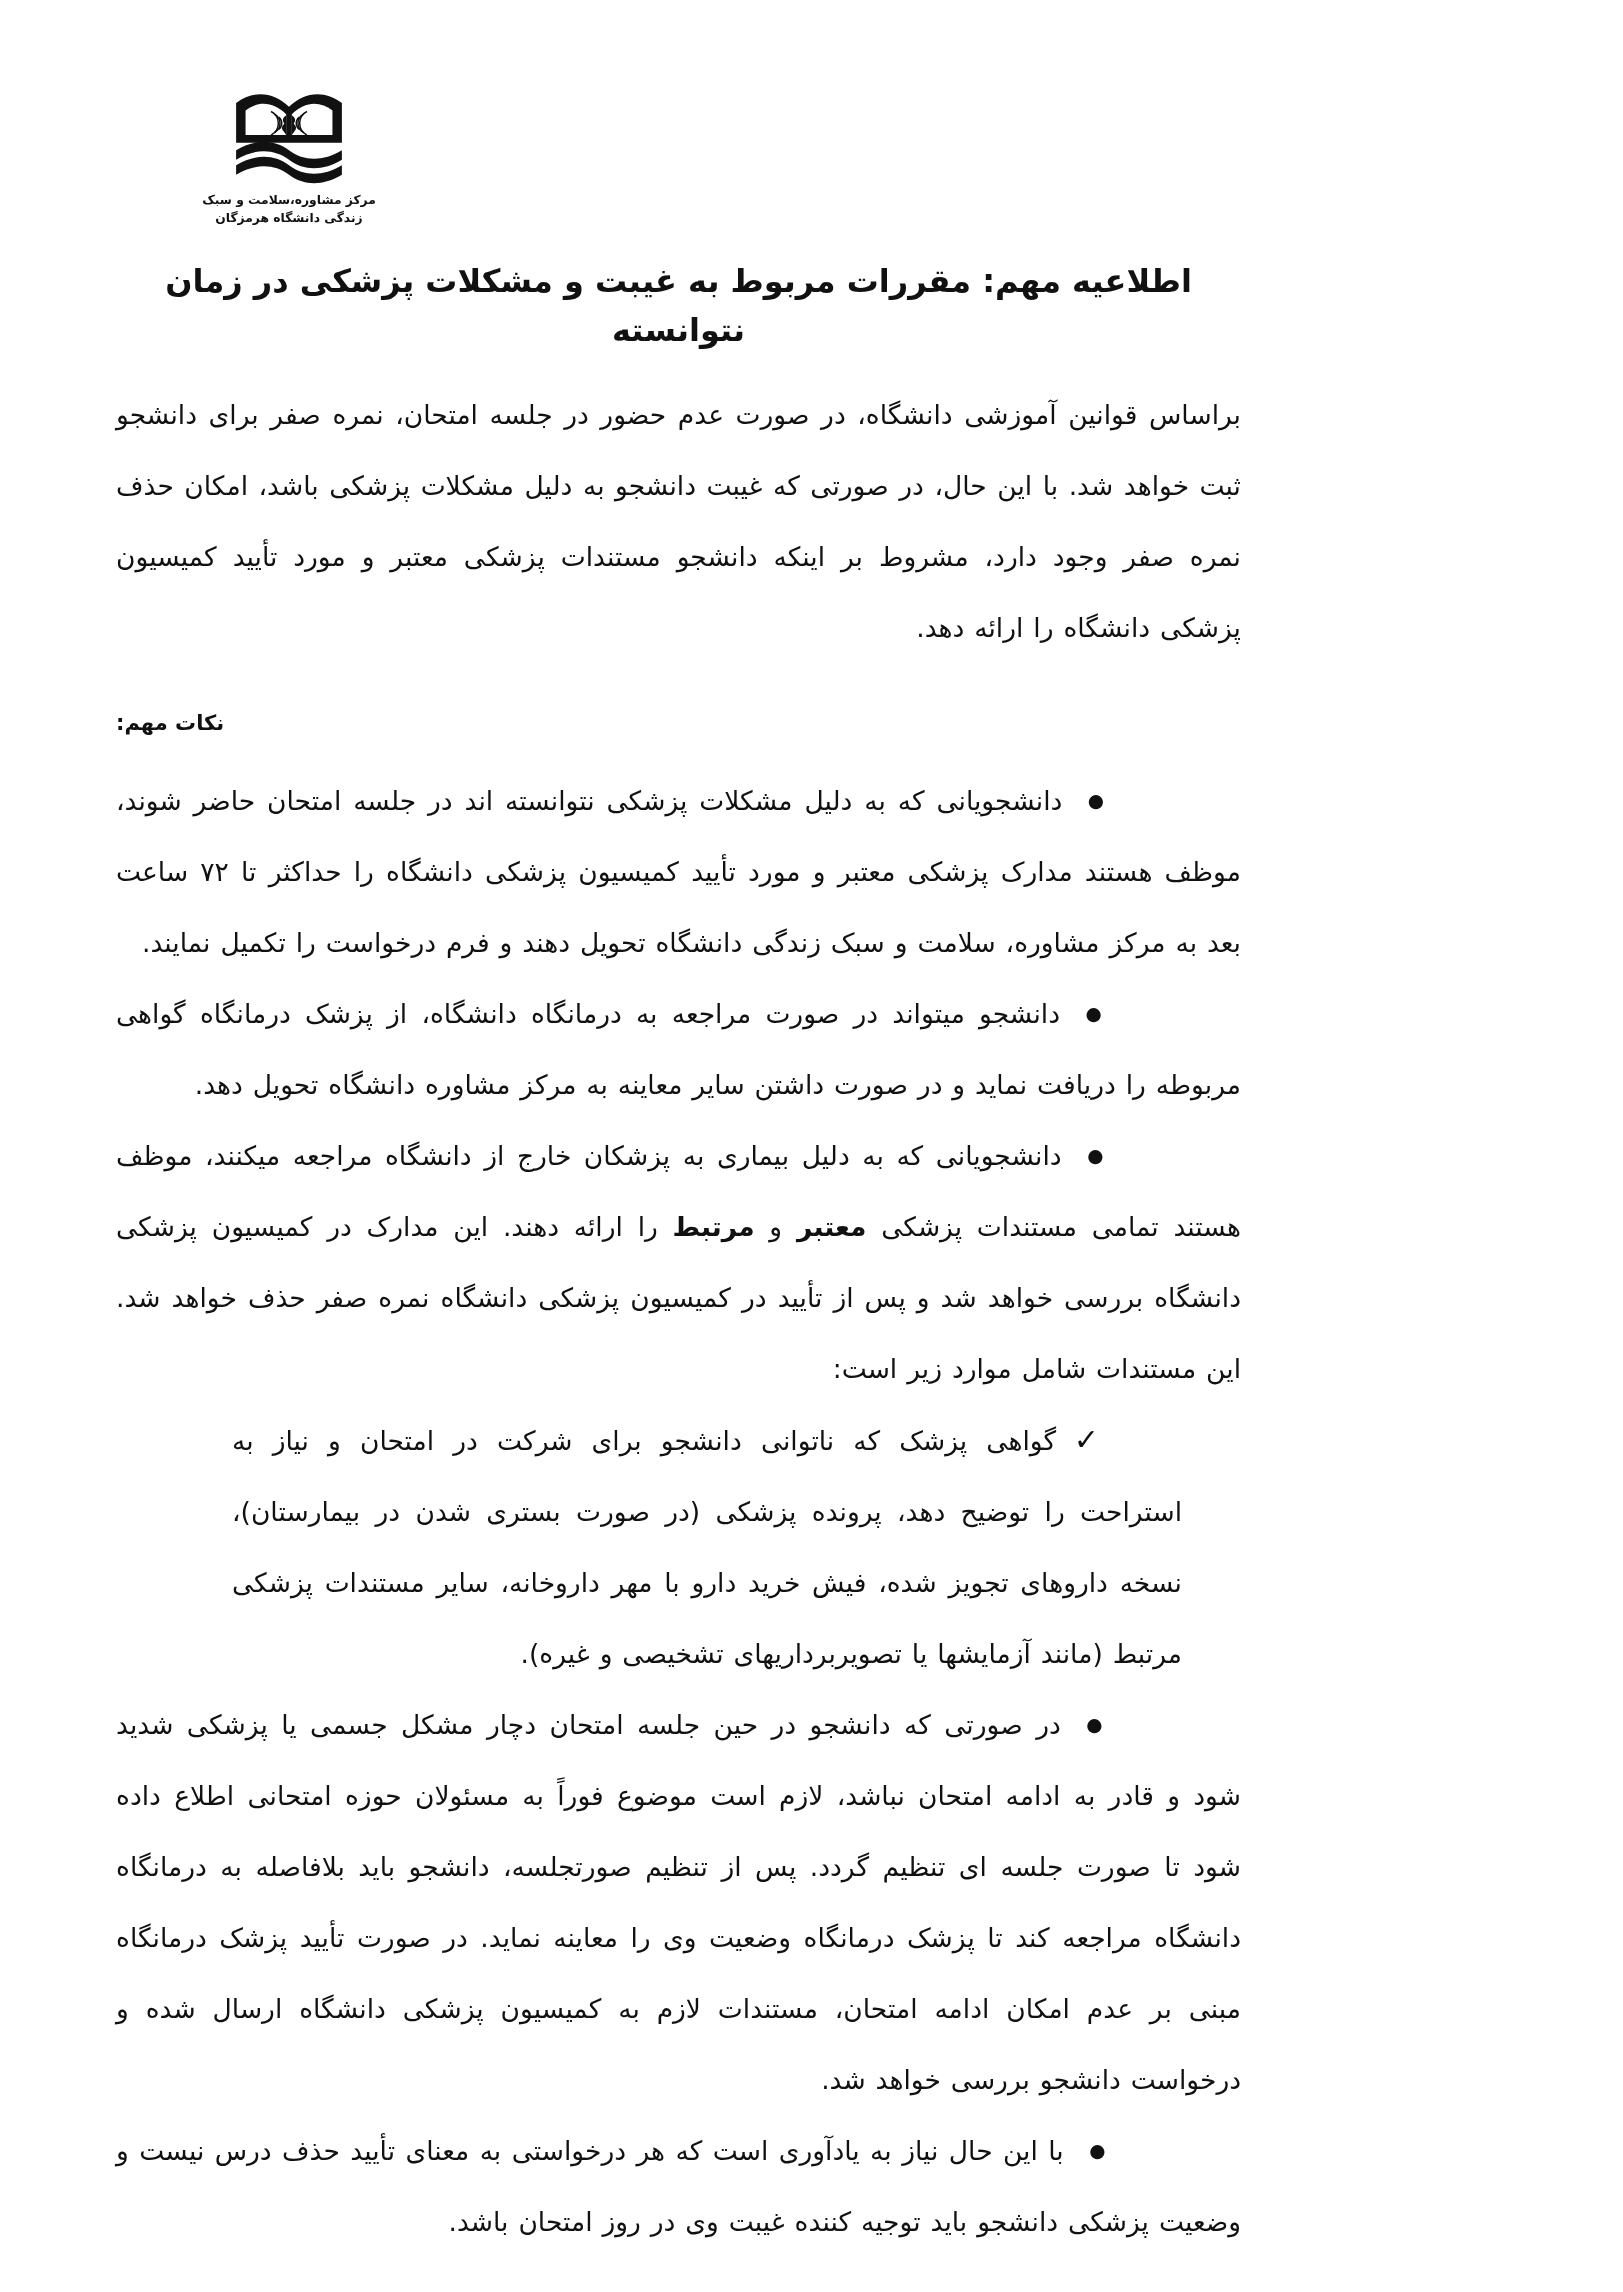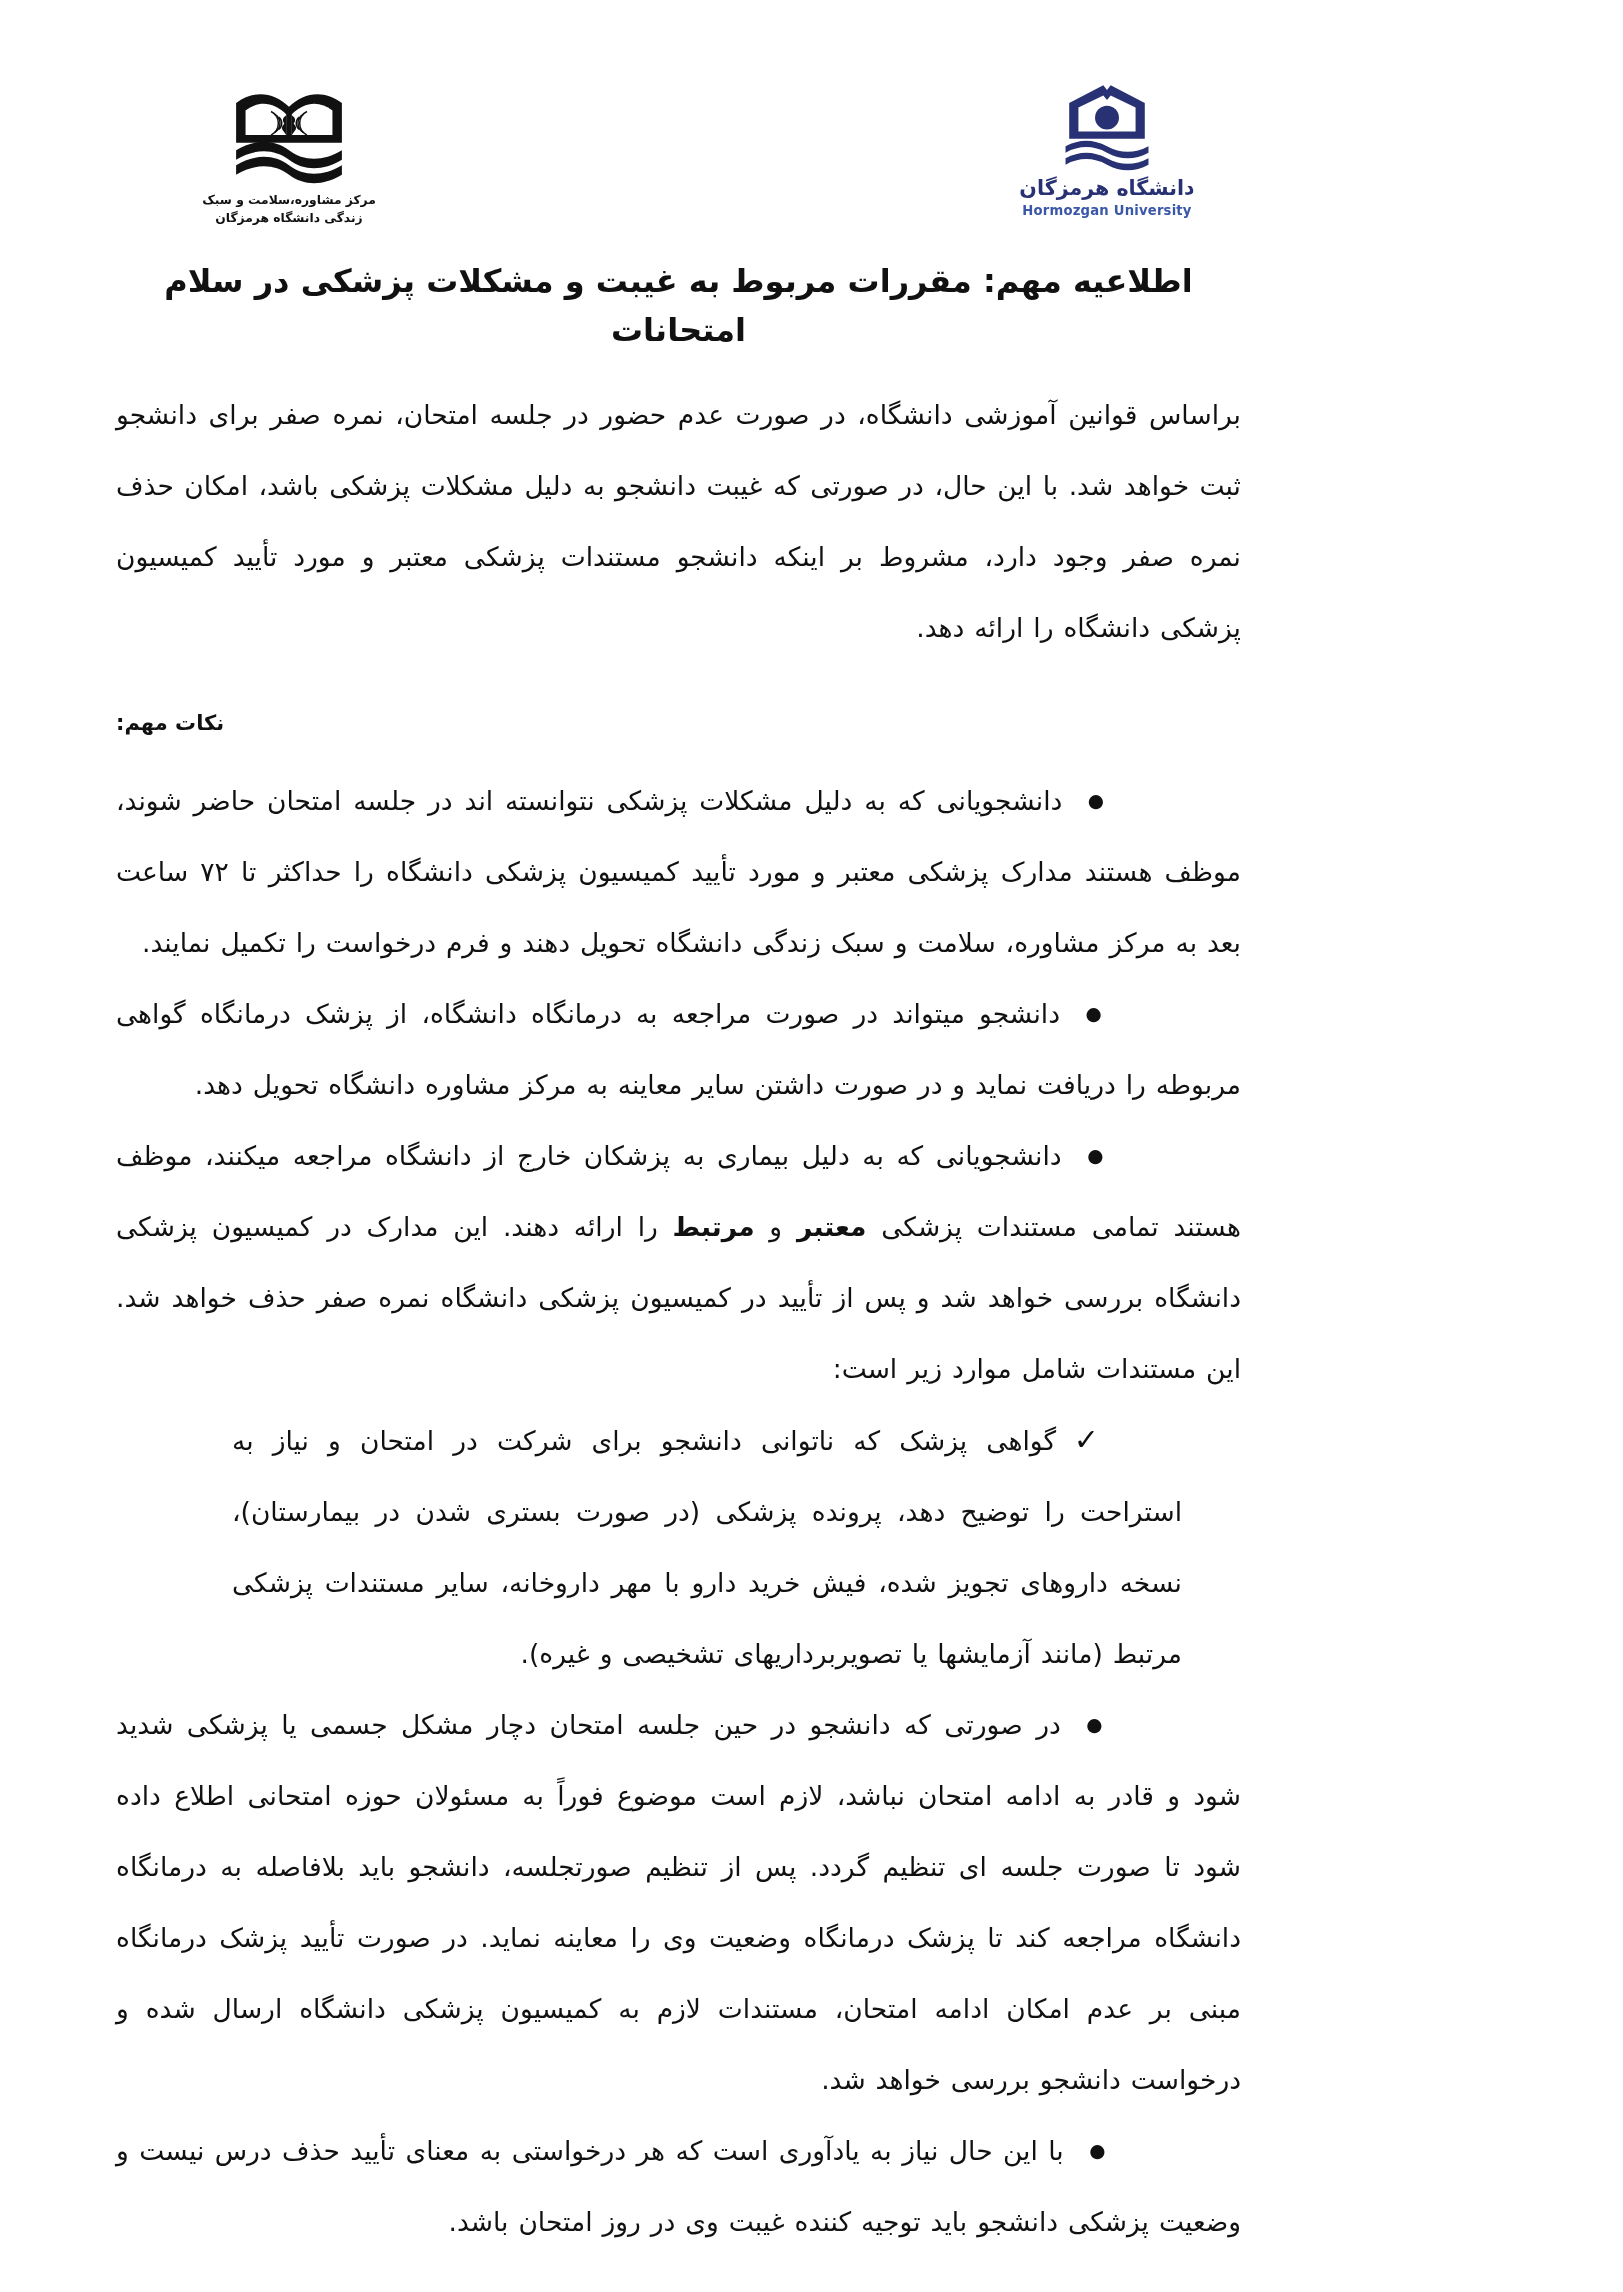--- a/index.html
+++ b/index.html
@@ -71,35 +71,24 @@
       <path d="M79,27 a14,14 0 0 0 0,25" stroke="#111" fill="none" stroke-width="1.6"></path>
       <path d="M4,68 C24,56 44,56 60,68 C76,80 96,80 116,68 L116,78 C96,90 76,90 60,78 C44,66 24,66 4,78 Z" fill="#111"></path>
       <path d="M4,84 C24,72 44,72 60,84 C76,96 96,96 116,84 L116,94 C96,106 76,106 60,94 C44,82 24,82 4,94 Z" fill="#111"></path>
     </svg>
     <div class="cap">
       <div>مرکز مشاوره،سلامت و سبک</div>
       <div>زندگی دانشگاه هرمزگان</div>
     </div>
   </div>
 
-  <div class="logo logo-right">
-    <svg width="102" height="94" viewBox="0 0 110 102" aria-hidden="true">
-      <path d="M14,27 L51,8 L55,13 L59,8 L96,27 L96,66 L14,66 Z" fill="#283173"></path>
-      <path d="M24,32 L51,19 L55,24 L59,19 L86,32 L86,58 L24,58 Z" fill="#ffffff"></path>
-      <circle cx="55" cy="43" r="13" fill="#283173"></circle>
-      <path d="M10,74 C25,66 40,66 55,74 C70,82 85,82 100,74 L100,81 C85,89 70,89 55,81 C40,73 25,73 10,81 Z" fill="#283173"></path>
-      <path d="M10,87 C25,79 40,79 55,87 C70,95 85,95 100,87 L100,94 C85,102 70,102 55,94 C40,86 25,86 10,94 Z" fill="#283173"></path>
-    </svg>
-    <div class="cap-fa" style="color:#283173;">دانشگاه هرمزگان</div>
-    <div class="cap-en" style="color:#3a57a8;">Hormozgan University</div>
-  </div>
 
   <div class="content">
 
-    <h1 class="title">اطلاعیه مهم: مقررات مربوط به غیبت و مشکلات پزشکی در سلام امتحانات</h1>
+    <h1 class="title">اطلاعیه مهم: مقررات مربوط به غیبت و مشکلات پزشکی در زمان نتوانسته</h1>
 
 
     <p class="para intro">براساس قوانین آموزشی دانشگاه، در صورت عدم حضور در جلسه امتحان، نمره صفر برای دانشجو ثبت خواهد شد. با این حال، در صورتی که غیبت دانشجو به دلیل مشکلات پزشکی باشد، امکان حذف نمره صفر وجود دارد، مشروط بر اینکه دانشجو مستندات پزشکی معتبر و مورد تأیید کمیسیون پزشکی دانشگاه را ارائه دهد.</p>
 
     <h2 class="notes">نکات مهم:</h2>
 
     <p class="para bullet"><span class="dot">●</span><span>دانشجویانی که به دلیل مشکلات پزشکی نتوانسته اند در جلسه امتحان حاضر شوند، موظف هستند مدارک پزشکی معتبر و مورد تأیید کمیسیون پزشکی دانشگاه را حداکثر تا ۷۲ ساعت بعد به مرکز مشاوره، سلامت و سبک زندگی دانشگاه تحویل دهند و فرم درخواست را تکمیل نمایند.</span></p>
 
     <p class="para bullet"><span class="dot">●</span><span>دانشجو میتواند در صورت مراجعه به درمانگاه دانشگاه، از پزشک درمانگاه گواهی مربوطه را دریافت نماید و در صورت داشتن سایر معاینه به مرکز مشاوره دانشگاه تحویل دهد.</span></p>
 

